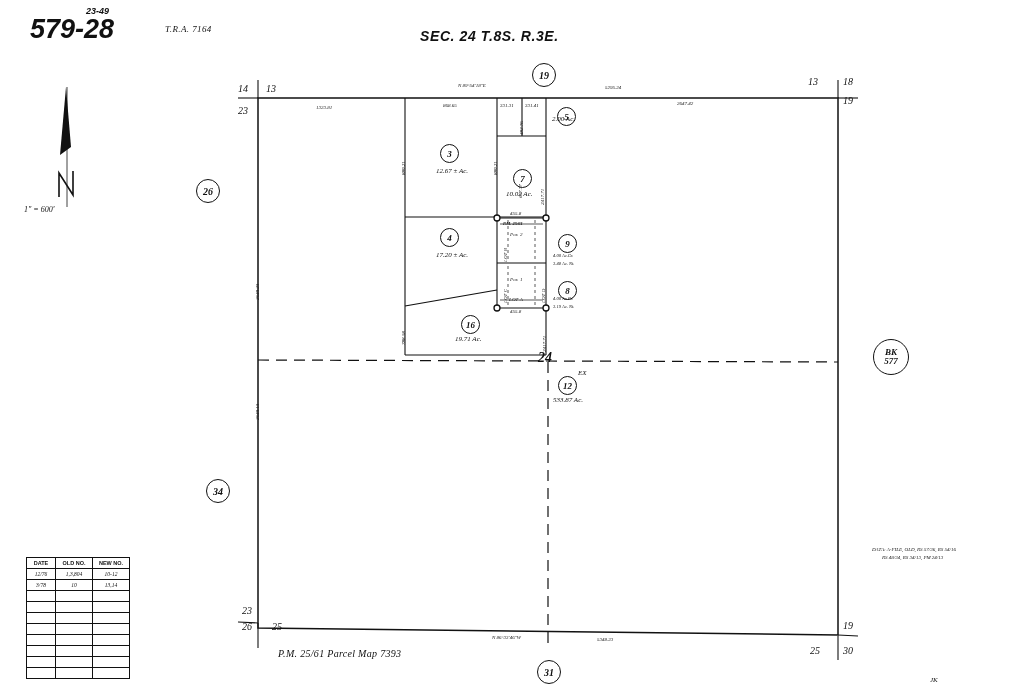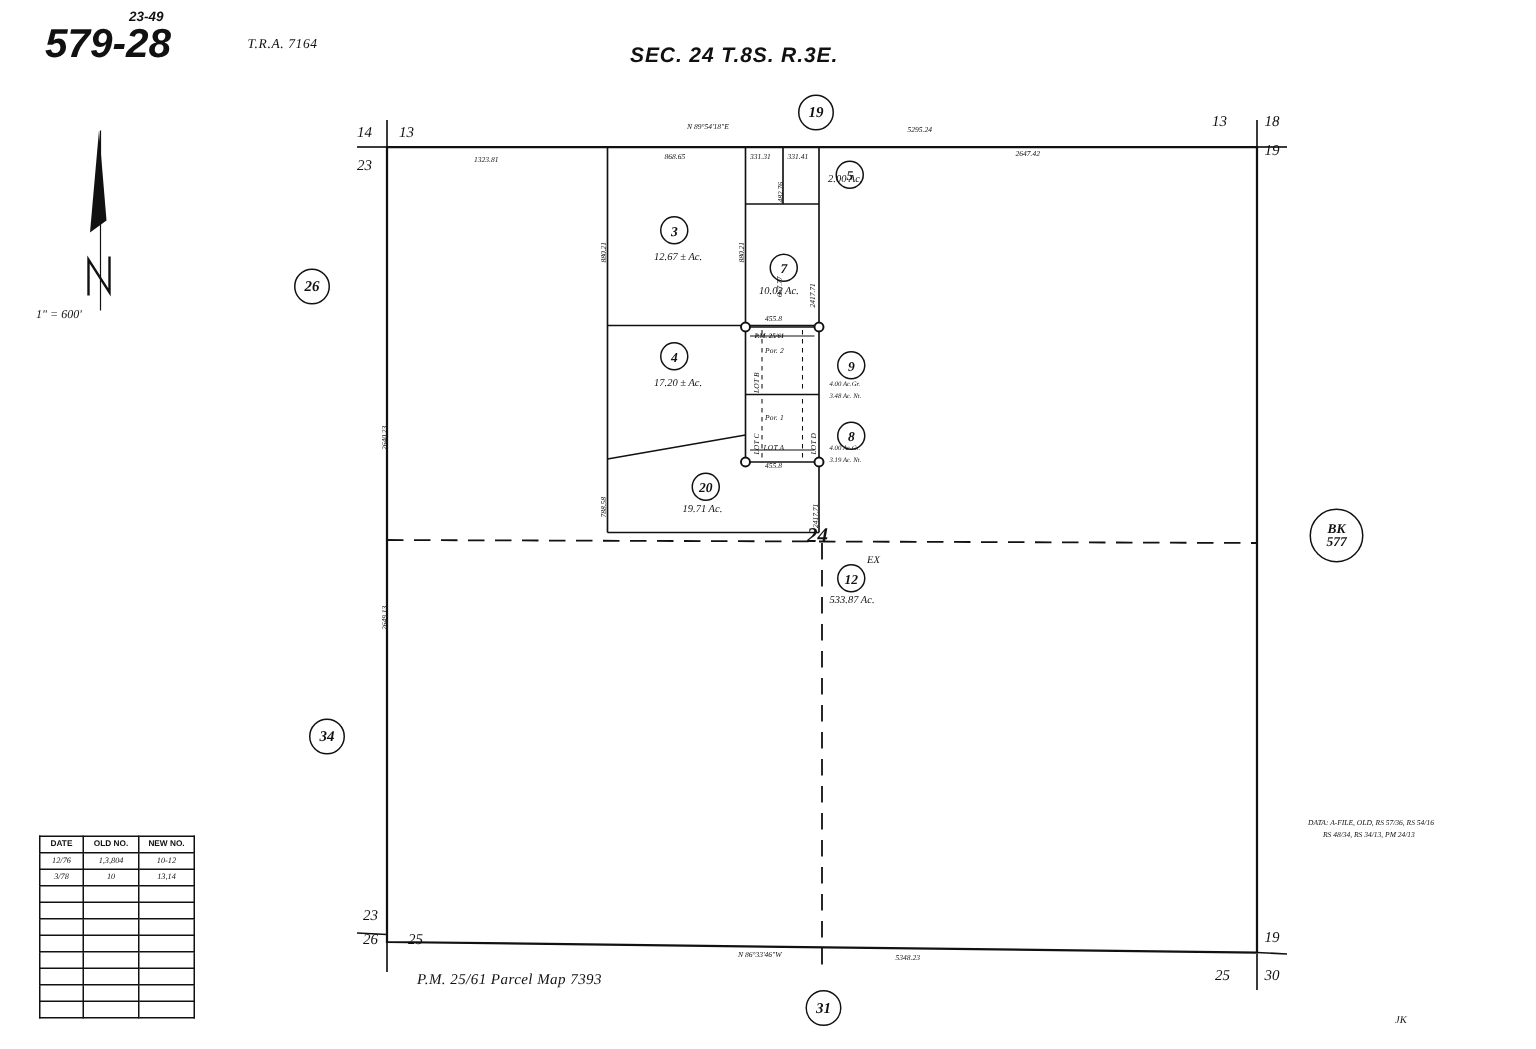--- a/index.html
+++ b/index.html
@@ -168,21 +168,21 @@
   <div class="abs hand sm" style="left:506px;top:190px;">10.02 Ac.</div>
 
   <div class="abs circ c-par" style="left:558px;top:234px;">9</div>
   <div class="abs hand xtiny" style="left:553px;top:253px;">4.00 Ac.Gr.</div>
   <div class="abs hand xtiny" style="left:553px;top:261px;">3.48 Ac. Nt.</div>
 
   <div class="abs circ c-par" style="left:558px;top:281px;">8</div>
   <div class="abs hand xtiny" style="left:553px;top:296px;">4.00 Ac.Gr.</div>
   <div class="abs hand xtiny" style="left:553px;top:304px;">3.19 Ac. Nt.</div>
 
-  <div class="abs circ c-par" style="left:461px;top:315px;">20</div>
+  <div class="abs circ c-par" style="left:461px;top:315px;">16</div>
   <div class="abs hand sm" style="left:455px;top:335px;">19.71 Ac.</div>
 
   <div class="abs circ c-par" style="left:558px;top:376px;">12</div>
   <div class="abs hand sm" style="left:578px;top:369px;">EX</div>
   <div class="abs hand sm" style="left:553px;top:396px;">533.87 Ac.</div>
 
   <div class="abs hand xtiny" style="left:503px;top:221px;font-weight:bold;">P.M. 25/61</div>
   <div class="abs hand tiny" style="left:510px;top:232px;">Por. 2</div>
   <div class="abs hand tiny" style="left:510px;top:277px;">Por. 1</div>
   <div class="abs hand tiny" style="left:509px;top:297px;">LOT A</div>

